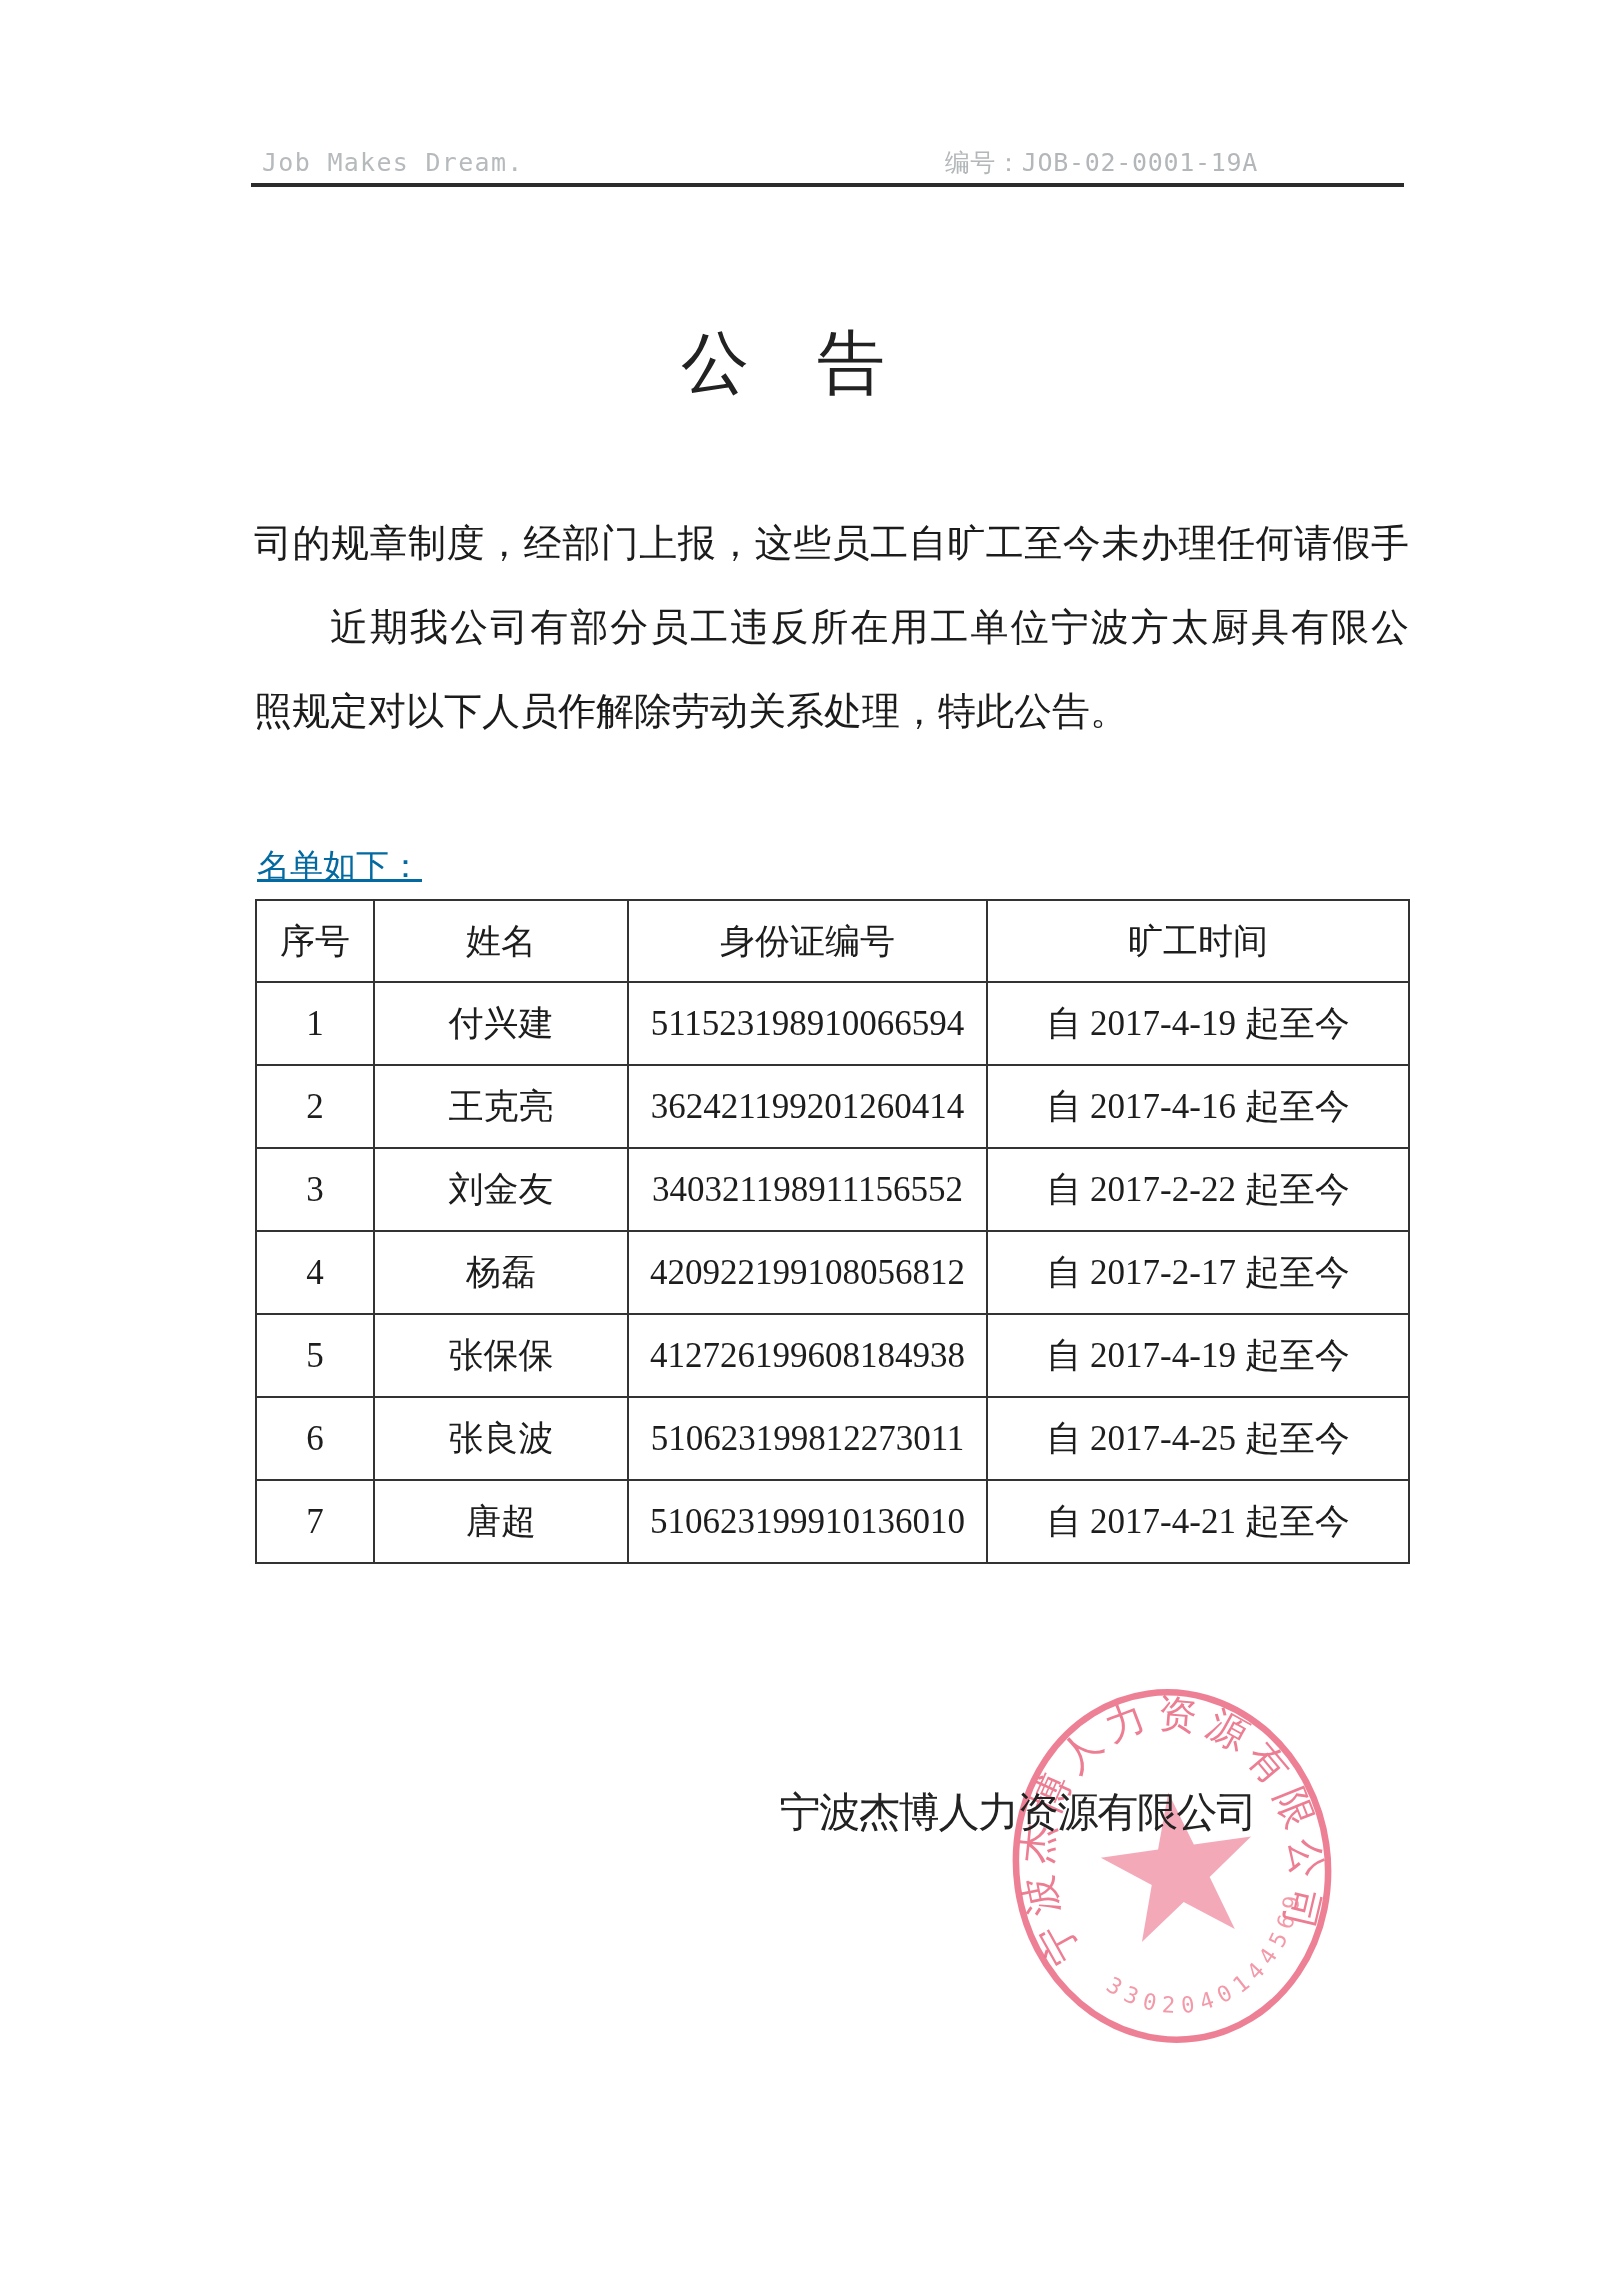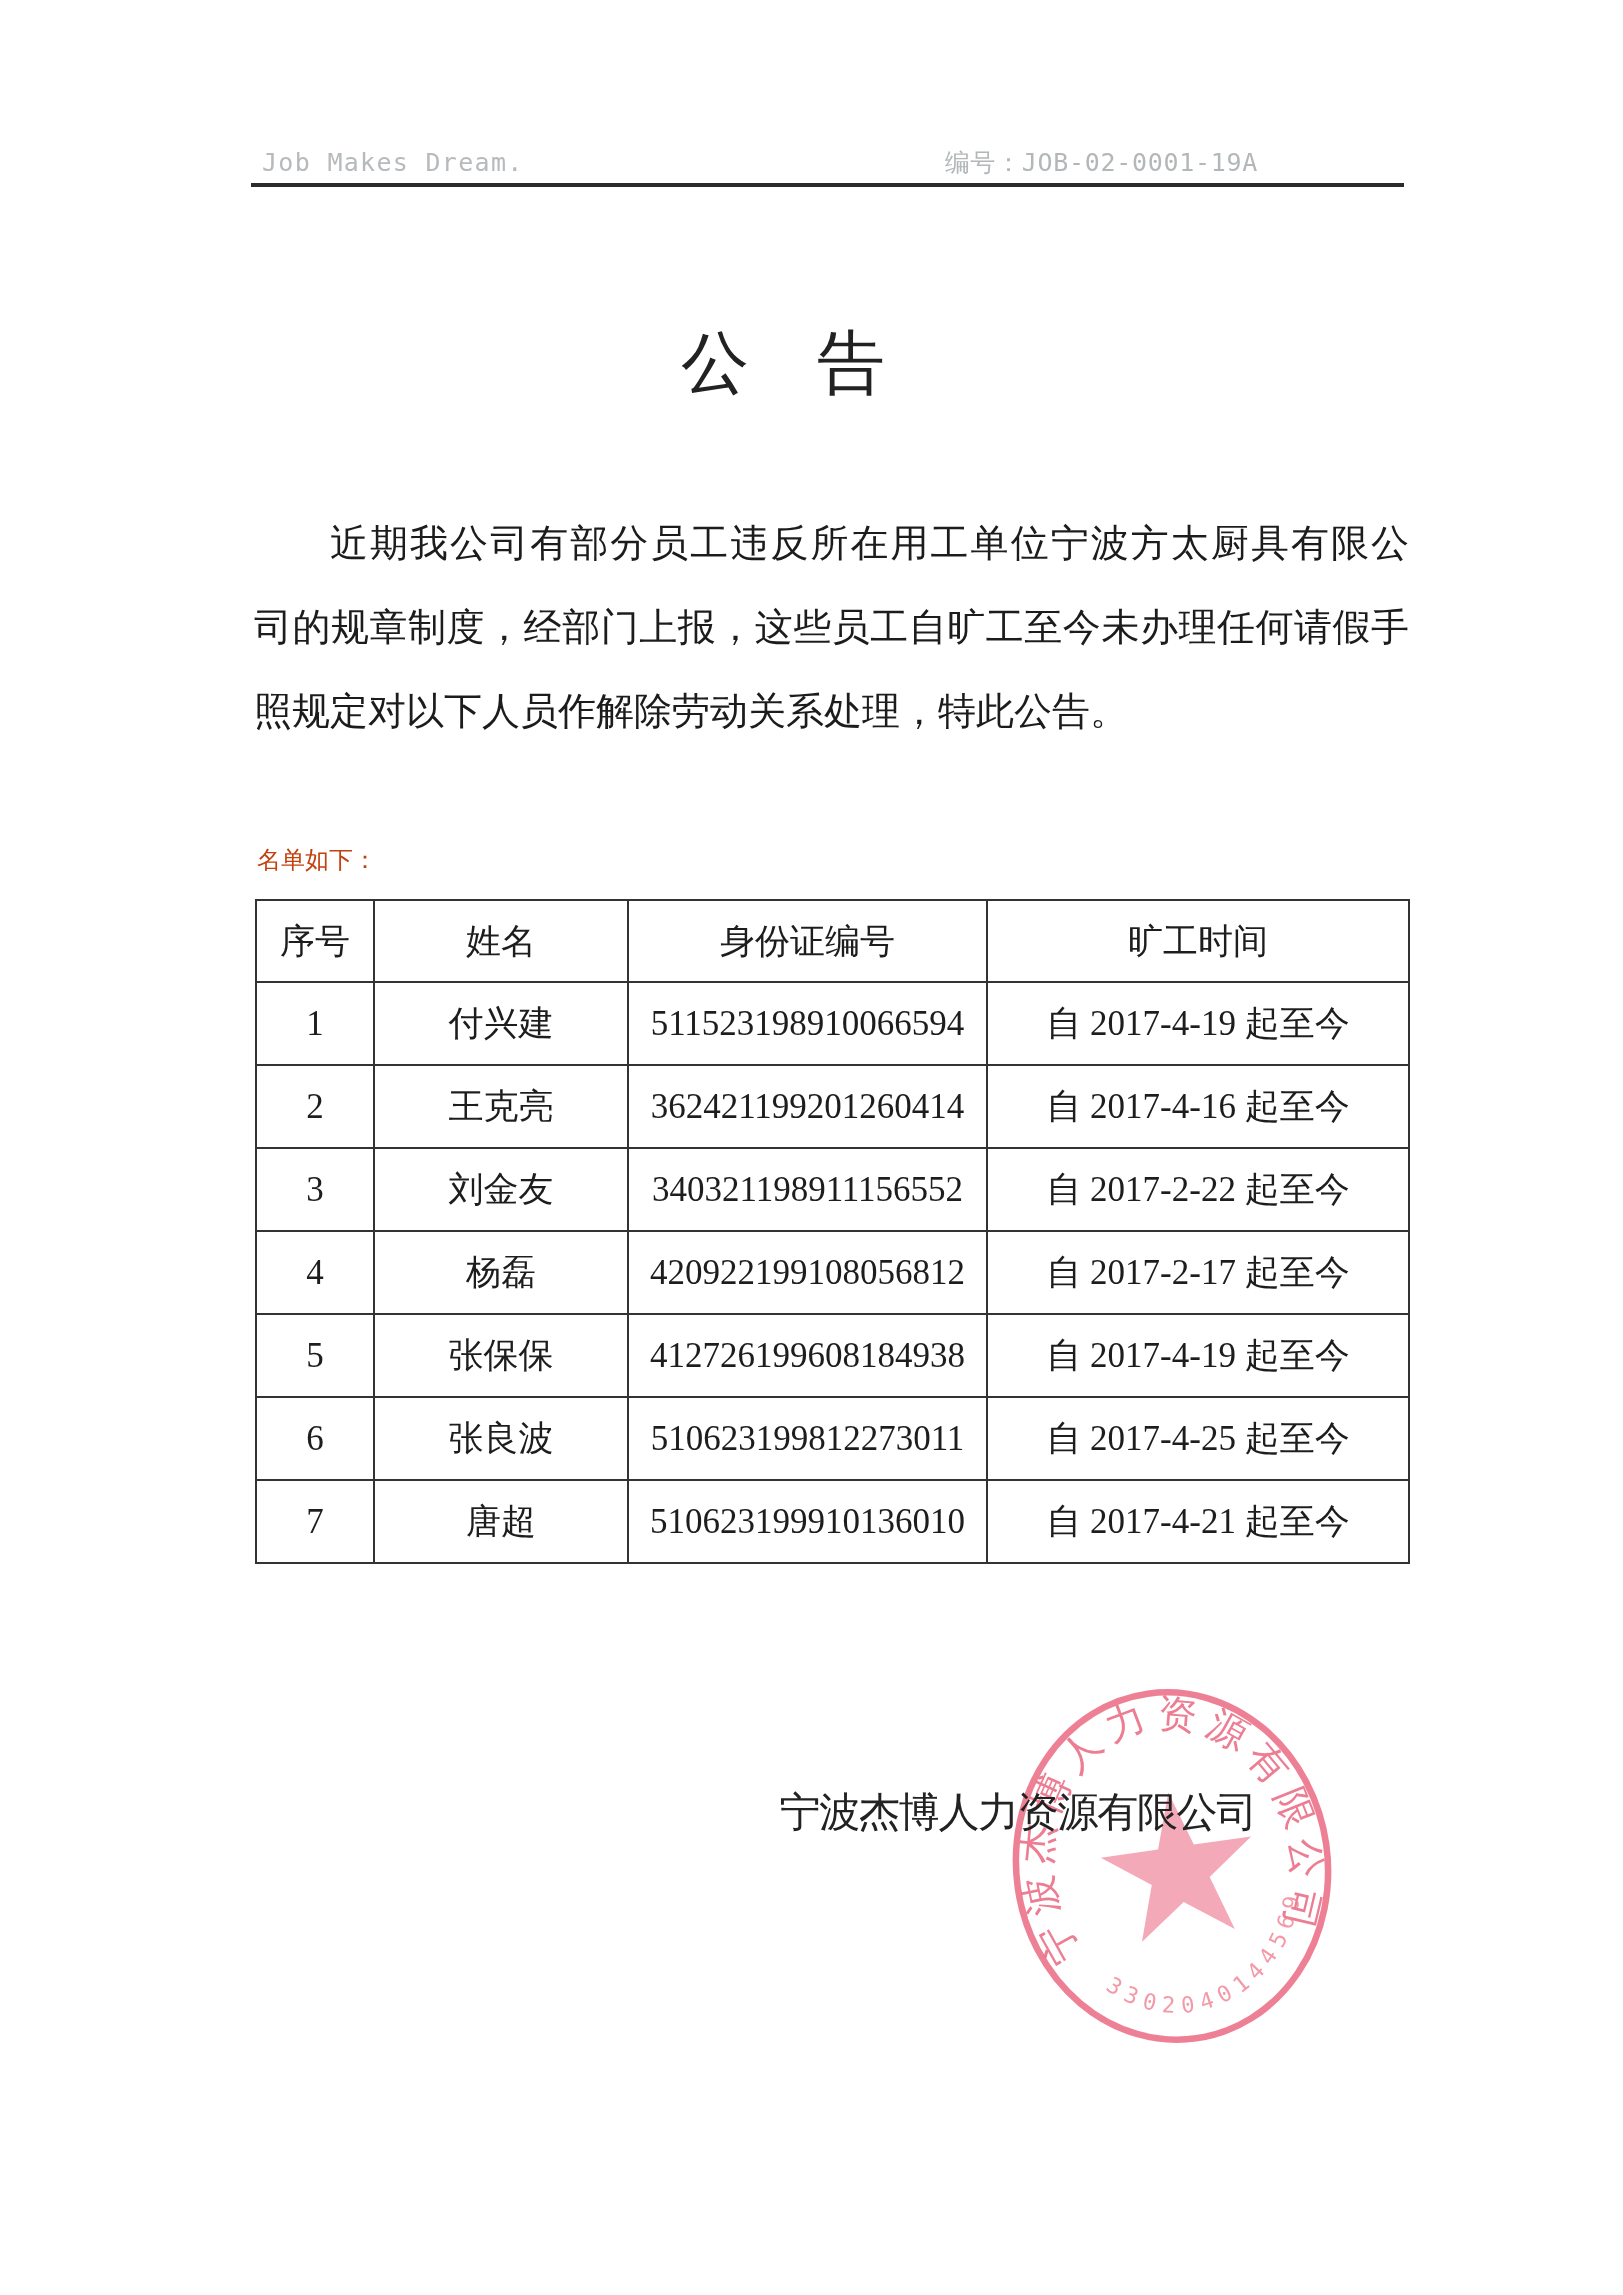--- a/index.html
+++ b/index.html
@@ -46,21 +46,21 @@
     text-align:justify;
     text-align-last:justify;
     text-justify:inter-character;
     white-space:normal;
   }
   .body-line.first{text-indent:76px;}
   .body-line.last{text-align-last:left;}
   
   .list-label{
     position:absolute;left:257px;top:801px;
-    font-size:24px;color:#c2410c;
+    font-size:33px;color:#0369a1;text-decoration:underline;
   }
   
   table.roster{
     position:absolute;left:255px;top:856px;
     width:1152px;
     border-collapse:collapse;table-layout:fixed;
     border:2.6px solid #2e2e2e;
     font-size:35px;color:#1d1d1d;
   }
   table.roster td,table.roster th{
@@ -103,22 +103,22 @@
 
 <div class="page">
 
   <div class="hdr-slogan">Job Makes Dream.</div>
   <div class="hdr-docnum">编号：JOB-02-0001-19A</div>
   <div class="hdr-rule"></div>
 
   <div class="title">公　告</div>
 
   <div class="body-par">
+    <div class="body-line">司的规章制度，经部门上报，这些员工自旷工至今未办理任何请假手</div>
     <div class="body-line first">近期我公司有部分员工违反所在用工单位宁波方太厨具有限公</div>
-    <div class="body-line">司的规章制度，经部门上报，这些员工自旷工至今未办理任何请假手</div>
     <div class="body-line last">照规定对以下人员作解除劳动关系处理，特此公告。</div>
   </div>
 
   <div class="list-label">名单如下：</div>
 
   <table class="roster">
     <colgroup>
       <col style="width:118px">
         <col style="width:254px">
         <col style="width:359px">

